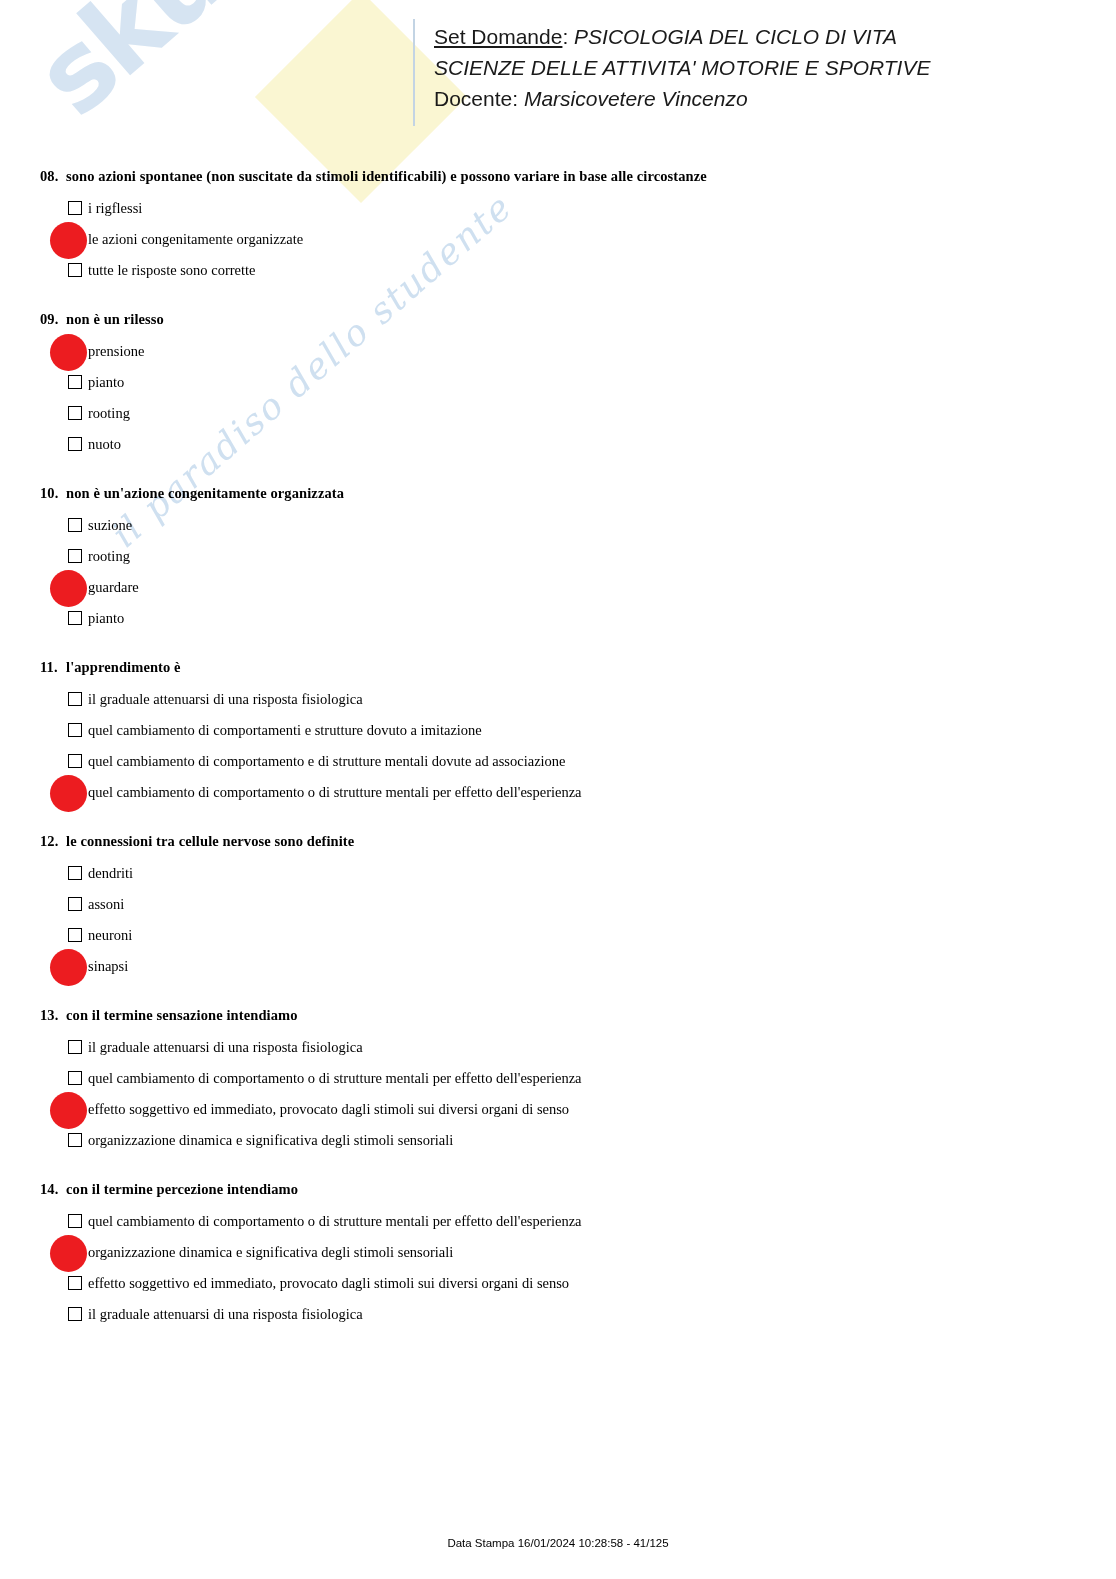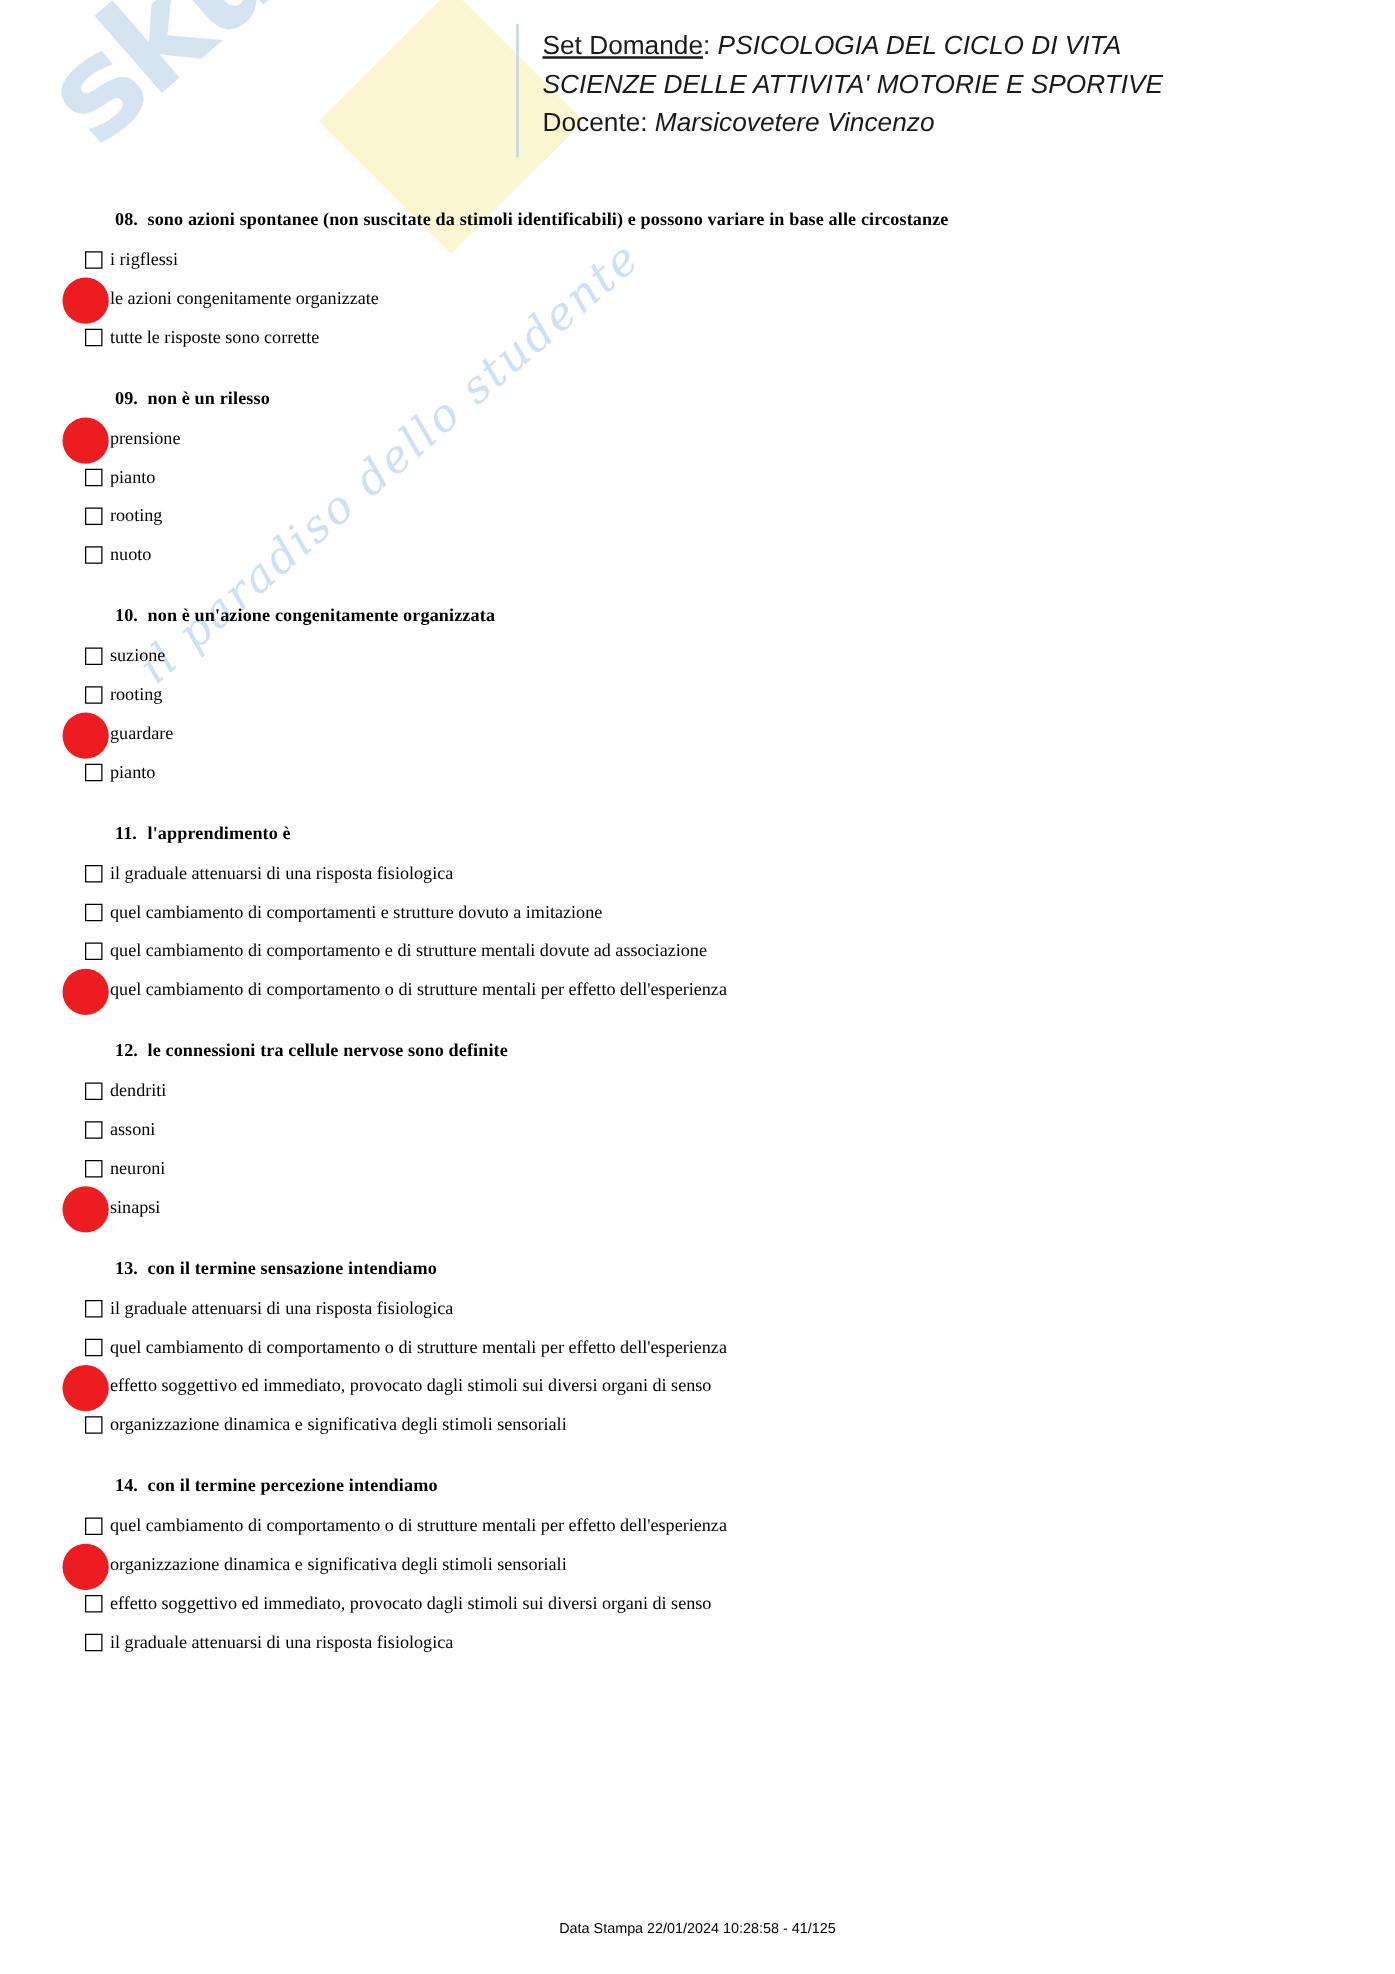--- a/index.html
+++ b/index.html
@@ -115,21 +115,21 @@
   }
   .question-block {
     position: relative;
     margin: 0 0 22px 0;
   }
   .q-text {
     font-family: "Liberation Serif", serif;
     font-weight: bold;
     font-size: 14.5px;
     color: #000000;
-    margin: 0 0 11px 92px;
+    margin: 0 0 11px 40px;
     letter-spacing: 0.1px;
     white-space: nowrap;
   }
   .q-num {
     display: inline-block;
     width: 26px;
   }
   .option-row {
     position: relative;
     height: 31px;
@@ -338,16 +338,16 @@
           <span class="opt-label">effetto soggettivo ed immediato, provocato dagli stimoli sui diversi organi di senso</span>
         </div>
         <div class="option-row">
           <span class="checkbox"></span>
           <span class="opt-label">il graduale attenuarsi di una risposta fisiologica</span>
         </div>
       </div>
     </div>
 
   <div id="footer">
-    <div class="footer-text">Data Stampa 22/01/2024 10:28:58 - 41/125</div>
+    <div class="footer-text">Data Stampa 16/01/2024 10:28:58 - 41/125</div>
   </div>
 
 </div>
 
 </body></html>

